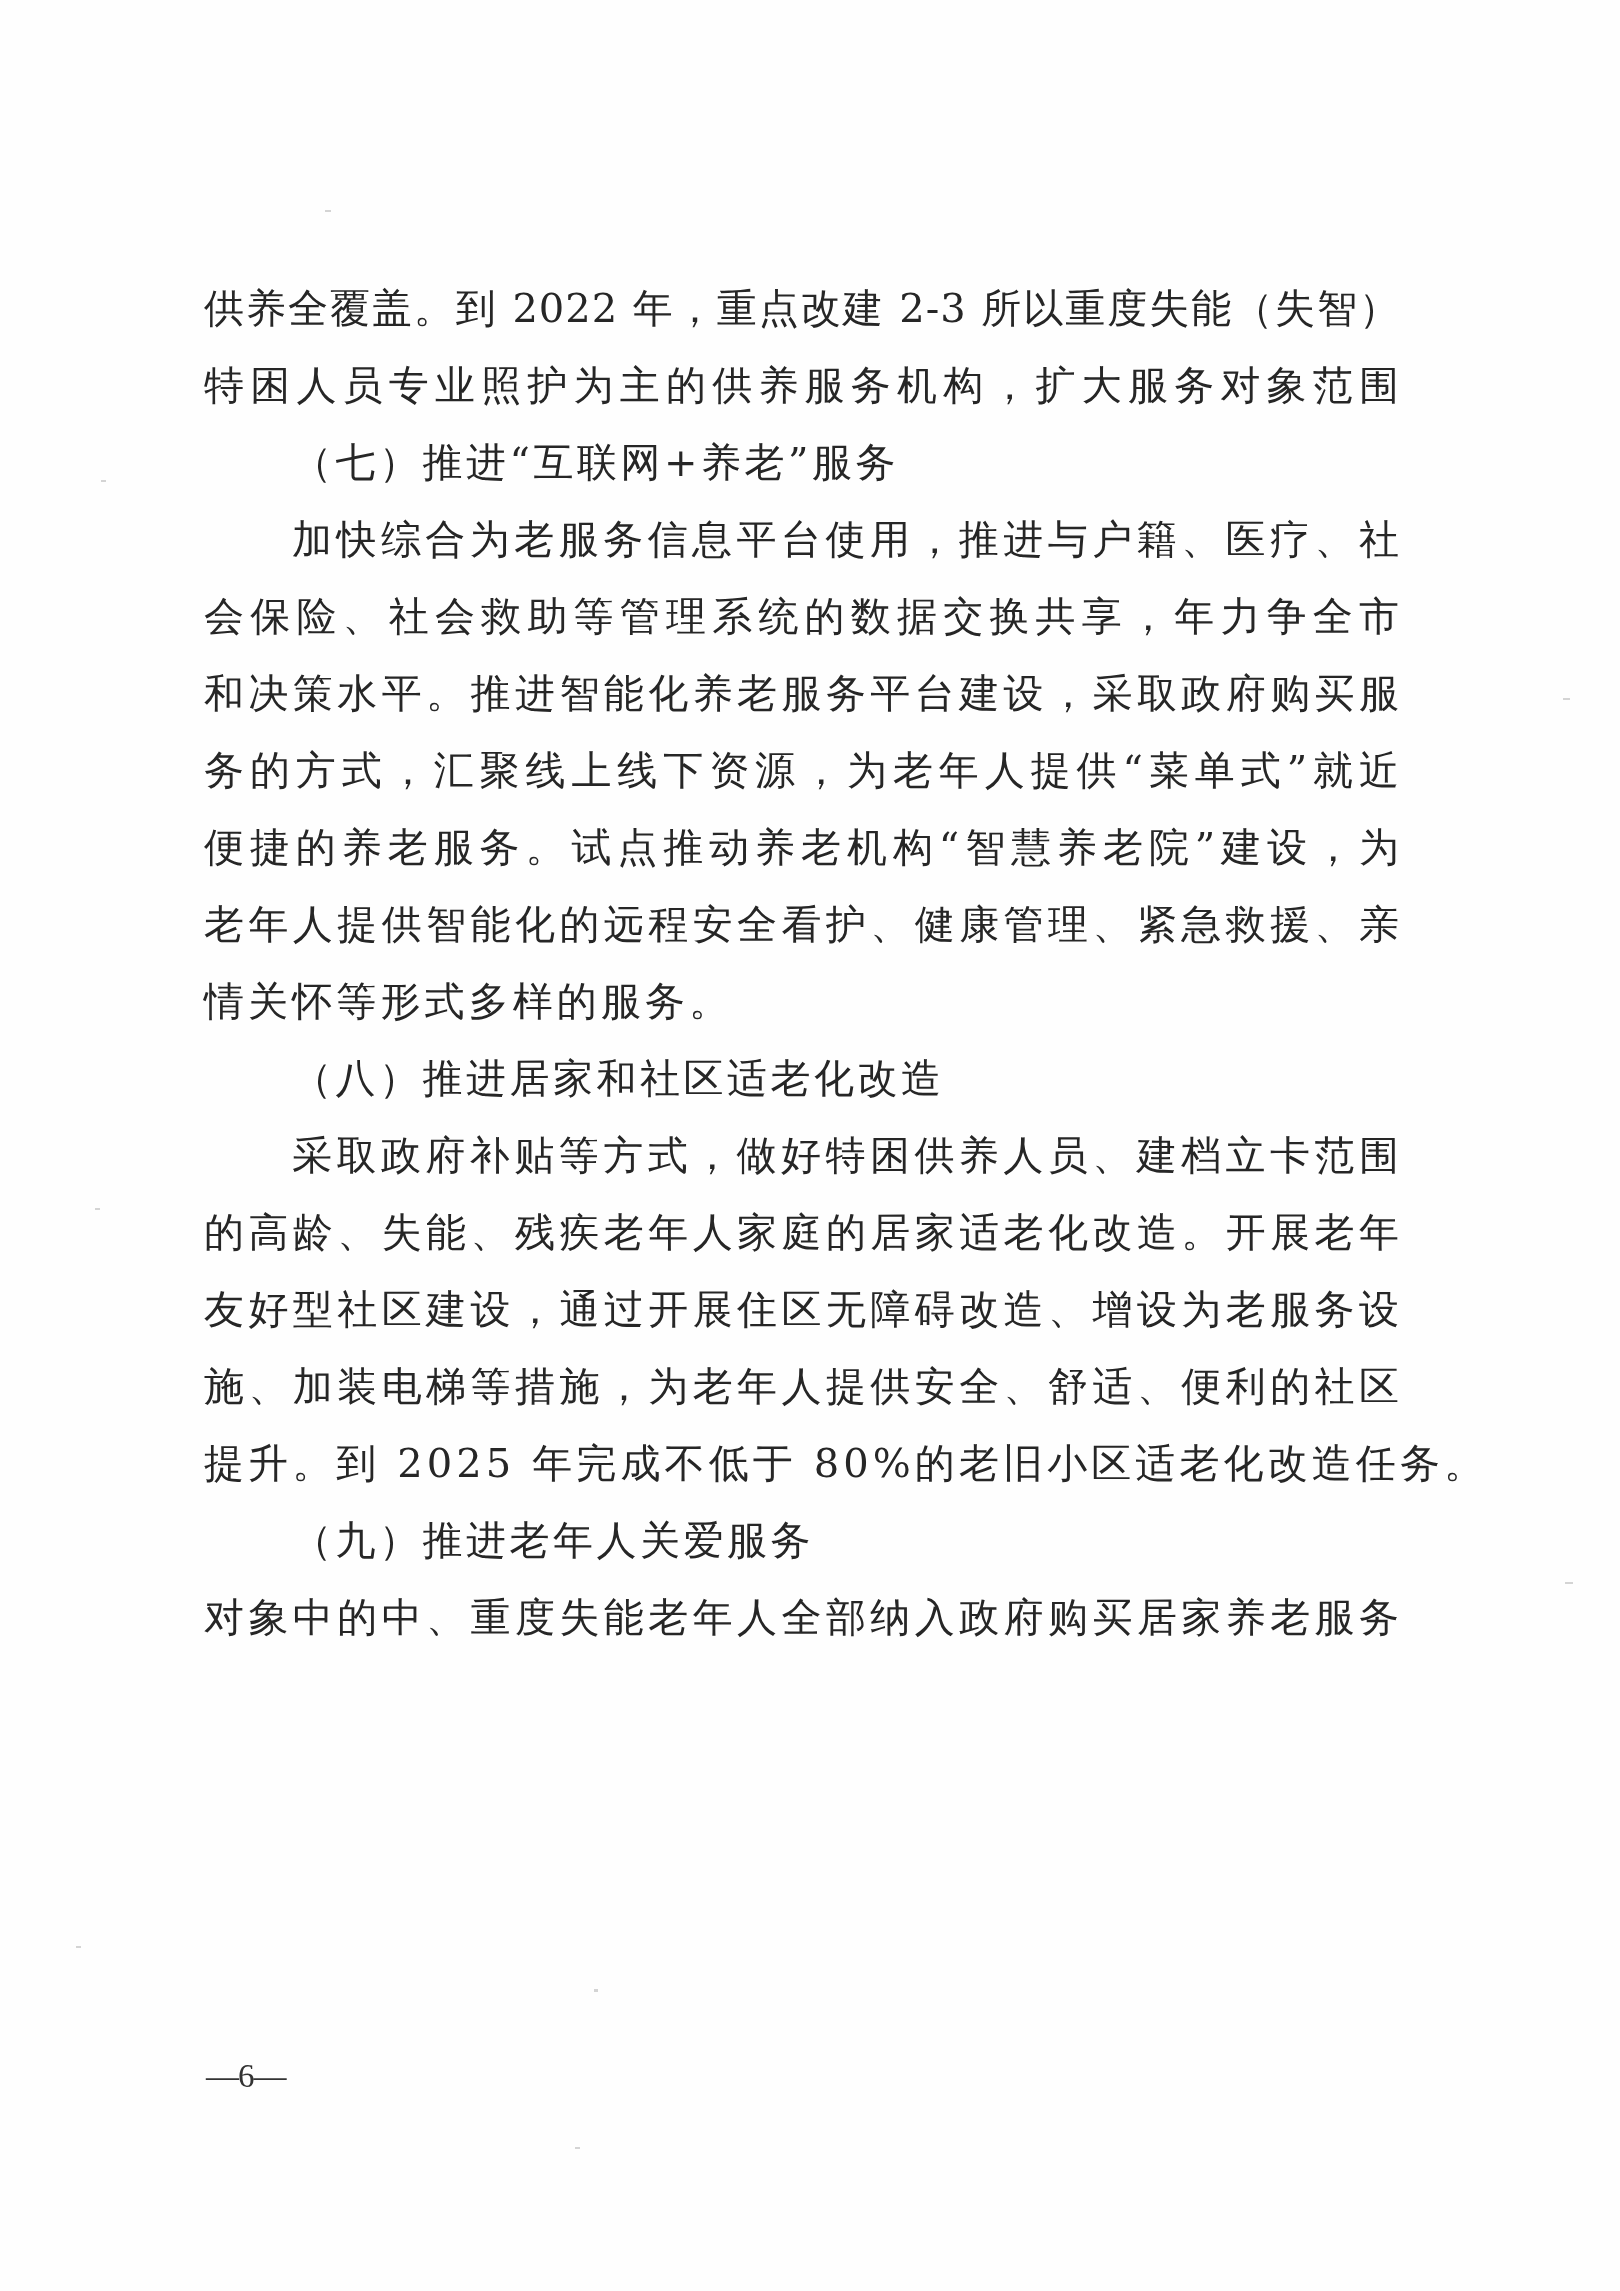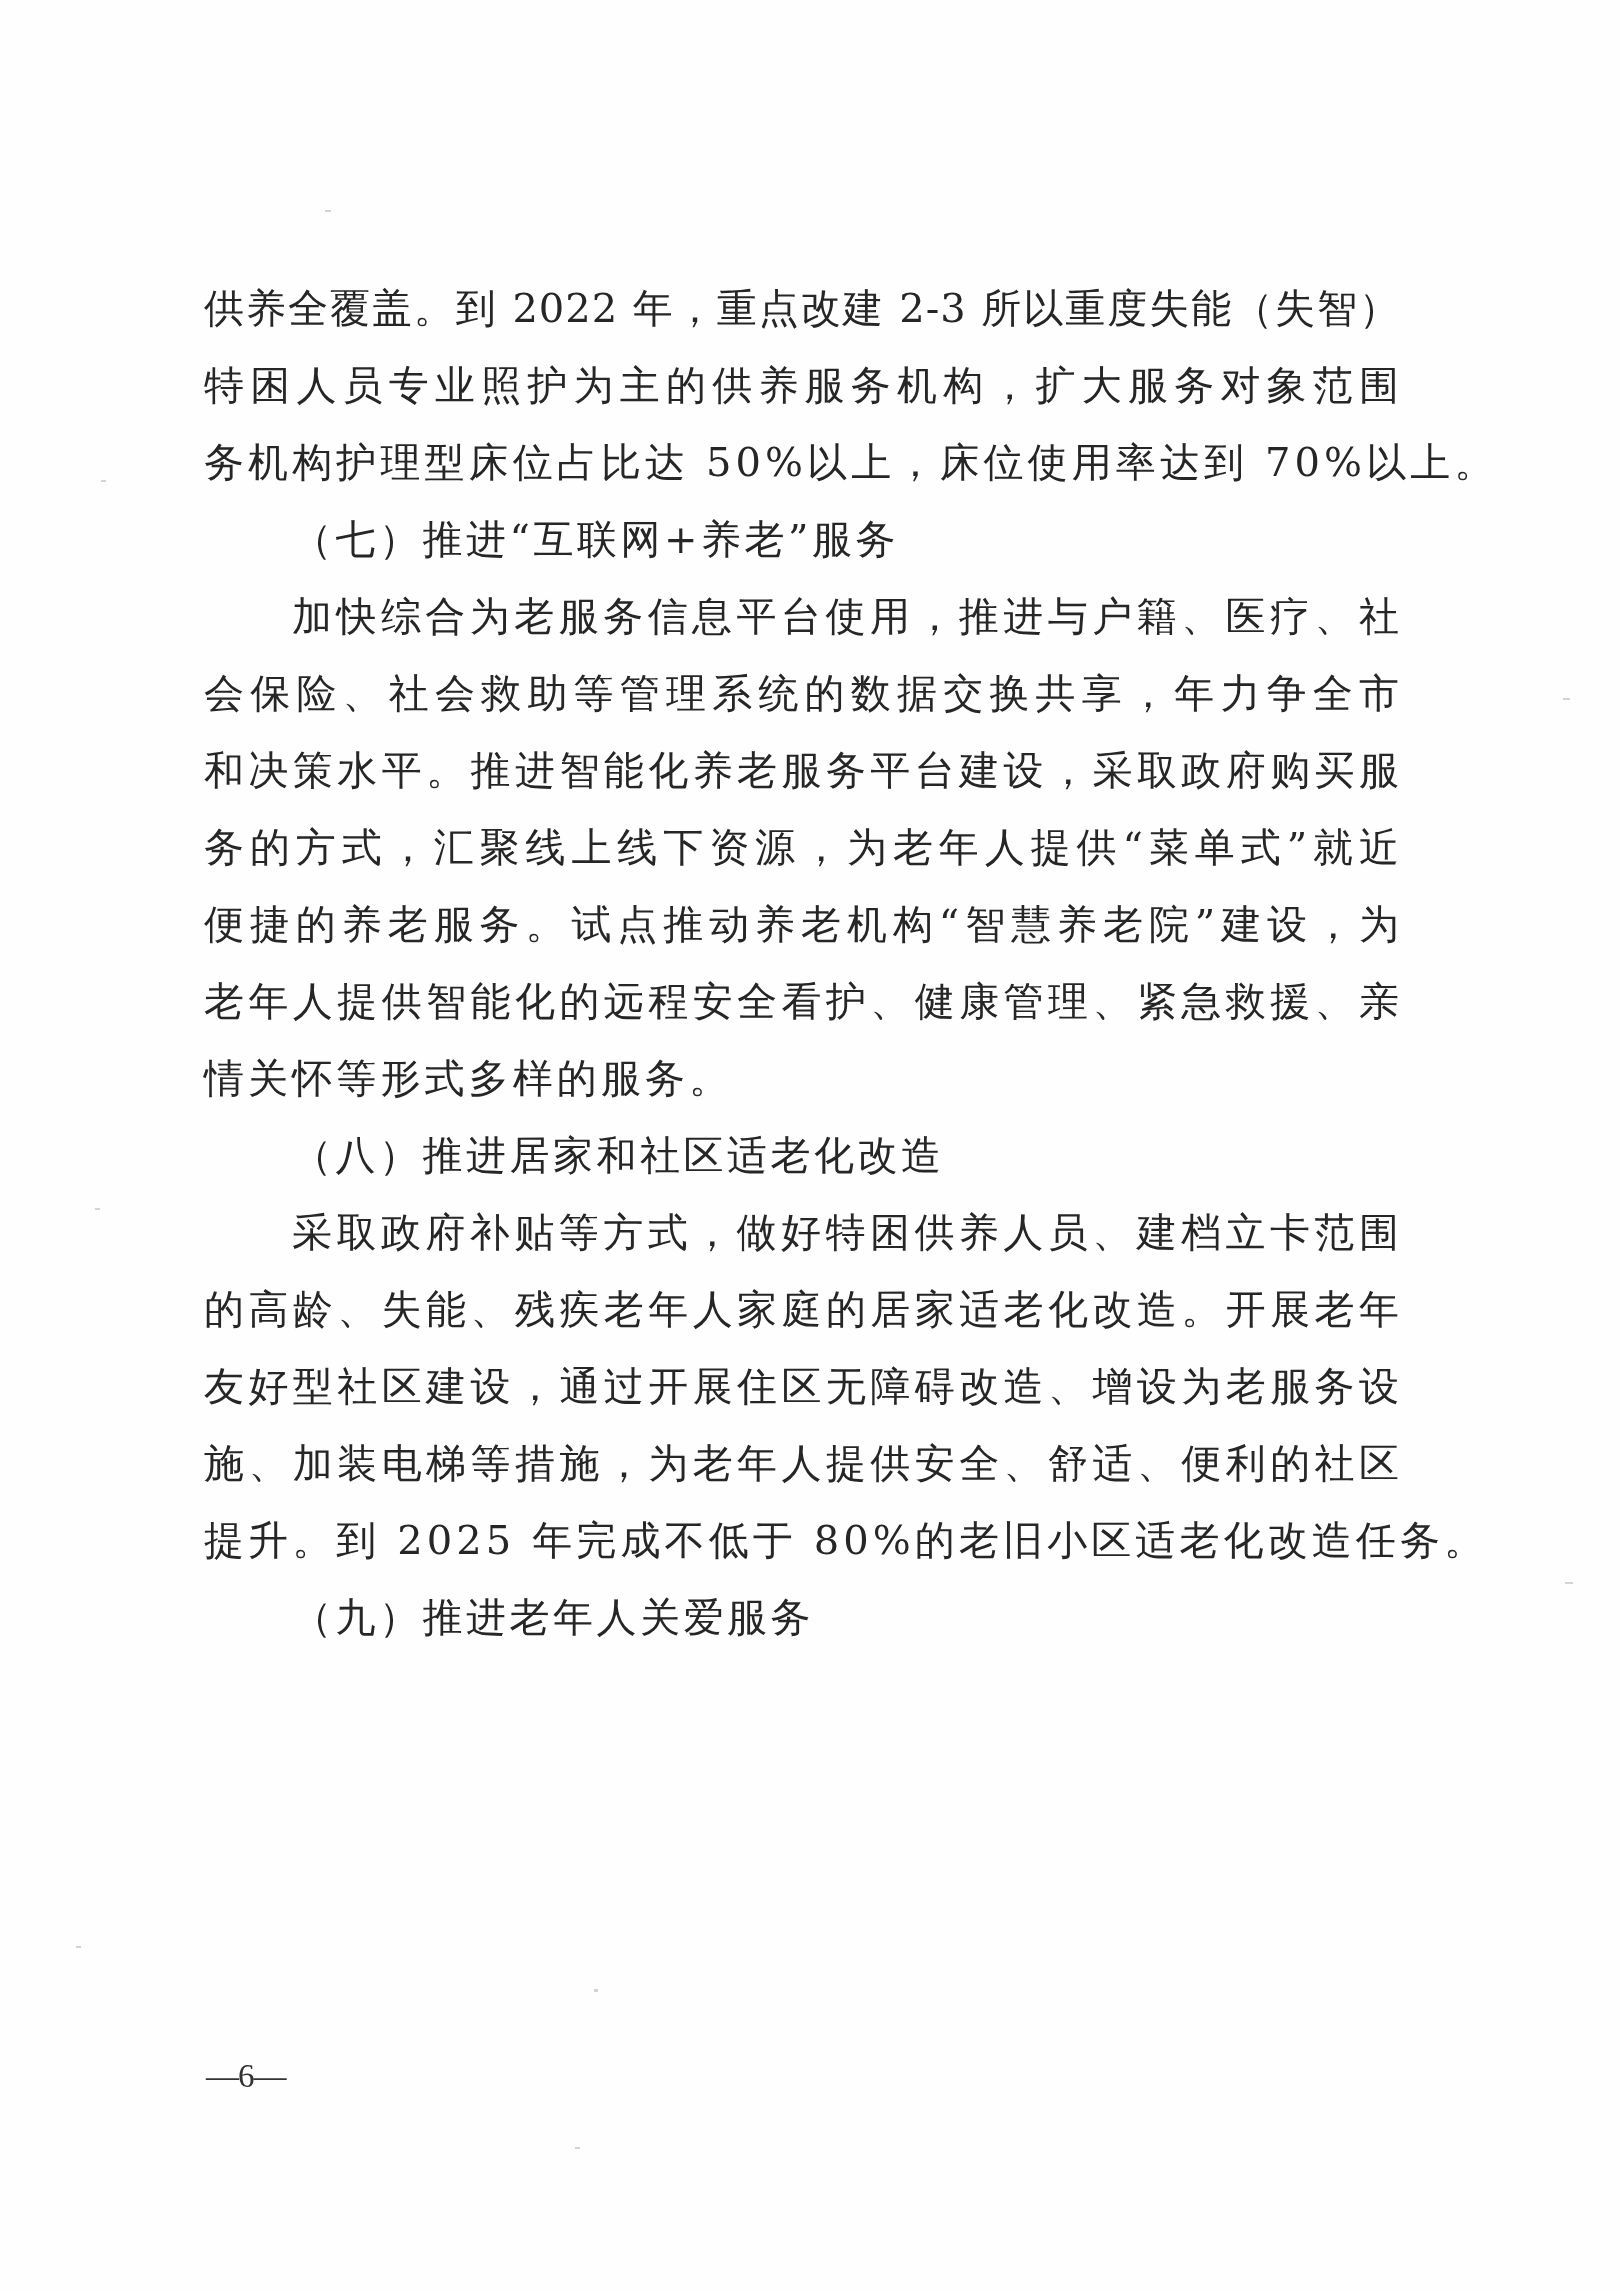--- a/index.html
+++ b/index.html
@@ -65,36 +65,36 @@
       opacity: 0.6;
     }
   </style>
 </head>
 <body>
 
 <div class="page">
   <div class="text-block">
     <div class="line">供养全覆盖。到 2022 年，重点改建 2-3 所以重度失能（失智）</div>
     <div class="line">特困人员专业照护为主的供养服务机构，扩大服务对象范围</div>
-    <div class="line last">务机构护理型床位占比达 50%以上，床位使用率达到 70%以上。</div>
     <div class="line heading">（七）推进“互联网+养老”服务</div>
     <div class="line indent">加快综合为老服务信息平台使用，推进与户籍、医疗、社</div>
     <div class="line">会保险、社会救助等管理系统的数据交换共享，年力争全市</div>
     <div class="line">和决策水平。推进智能化养老服务平台建设，采取政府购买服</div>
     <div class="line">务的方式，汇聚线上线下资源，为老年人提供“菜单式”就近</div>
     <div class="line">便捷的养老服务。试点推动养老机构“智慧养老院”建设，为</div>
     <div class="line">老年人提供智能化的远程安全看护、健康管理、紧急救援、亲</div>
     <div class="line last">情关怀等形式多样的服务。</div>
     <div class="line heading">（八）推进居家和社区适老化改造</div>
     <div class="line indent">采取政府补贴等方式，做好特困供养人员、建档立卡范围</div>
     <div class="line">的高龄、失能、残疾老年人家庭的居家适老化改造。开展老年</div>
     <div class="line">友好型社区建设，通过开展住区无障碍改造、增设为老服务设</div>
     <div class="line">施、加装电梯等措施，为老年人提供安全、舒适、便利的社区</div>
     <div class="line last">提升。到 2025 年完成不低于 80%的老旧小区适老化改造任务。</div>
     <div class="line heading">（九）推进老年人关爱服务</div>
+    <div class="line">对象中的中、重度失能老年人全部纳入政府购买居家养老服务</div>
   </div>
 
   <div class="page-number">—6—</div>
 
   <div class="speck" style="left:325px;top:210px;width:5.9px;height:2px;"></div>
   <div class="speck" style="left:1563px;top:698px;width:6.9px;height:2px;"></div>
   <div class="speck" style="left:101px;top:480px;width:4.9px;height:2px;"></div>
   <div class="speck" style="left:95px;top:1208px;width:4.9px;height:2px;"></div>
   <div class="speck" style="left:1565px;top:1582px;width:7.8px;height:2px;"></div>
   <div class="speck" style="left:76px;top:1946px;width:4.9px;height:2px;"></div>

